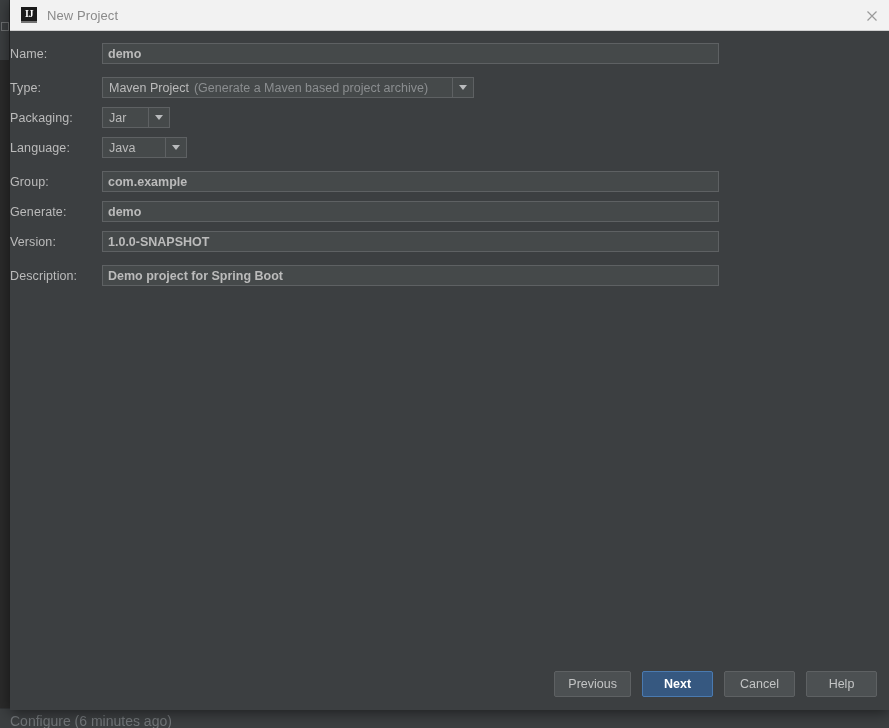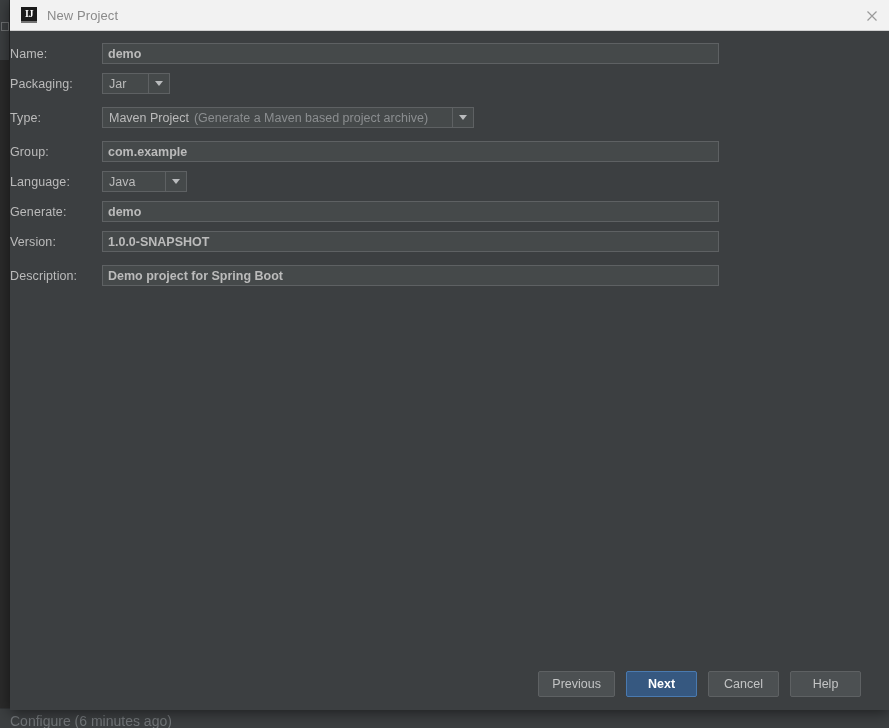--- a/index.html
+++ b/index.html
@@ -243,21 +243,21 @@
     border-top: 5px solid #b9bbbd;
   }
   .combo.type-combo { width: 372px; }
   .combo.packaging-combo { width: 68px; }
   .combo.javaver-combo { width: 58px; }
   .combo.language-combo { width: 85px; }
 
   
   .dialog-footer {
     position: absolute;
-    right: 28px;
+    right: 12px;
     bottom: 13px;
     display: flex;
     gap: 11px;
   }
   .dlg-button {
     min-width: 71px;
     height: 26px;
     padding: 0 13px;
     background: #4c5052;
     border: 1px solid #5e6163;
@@ -311,57 +311,57 @@
         </svg>
       </div>
     </div>
 
     <div class="dialog-body">
       <div class="form-area" id="form-area">
           <div class="form-row" style="margin-top: 12px;">
             <div class="field-label">Name:</div>
             <div class="text-field wide">demo</div>
           </div>
-          <div class="form-row row-gap-sm">
-            <div class="field-label">Packaging:</div>
-            <div class="combo packaging-combo">
-              <div class="combo-value">
-                <span>Jar</span>
-              </div>
-              <div class="combo-arrow">
-                <div class="arrow-glyph"></div>
-              </div>
-            </div>
-          </div>
           <div class="form-row row-gap-lg">
             <div class="field-label">Type:</div>
             <div class="combo type-combo">
               <div class="combo-value">
                 <span>Maven Project</span>
                 <span class="muted" style="margin-left: 5px;">(Generate a Maven based project archive)</span>
               </div>
               <div class="combo-arrow">
                 <div class="arrow-glyph"></div>
               </div>
             </div>
           </div>
-          <div class="form-row row-gap-lg">
-            <div class="field-label">Group:</div>
-            <div class="text-field wide">com.example</div>
+          <div class="form-row row-gap-sm">
+            <div class="field-label">Packaging:</div>
+            <div class="combo packaging-combo">
+              <div class="combo-value">
+                <span>Jar</span>
+              </div>
+              <div class="combo-arrow">
+                <div class="arrow-glyph"></div>
+              </div>
+            </div>
           </div>
           <div class="form-row row-gap-sm">
             <div class="field-label">Language:</div>
             <div class="combo language-combo">
               <div class="combo-value">
                 <span>Java</span>
               </div>
               <div class="combo-arrow">
                 <div class="arrow-glyph"></div>
               </div>
             </div>
+          </div>
+          <div class="form-row row-gap-lg">
+            <div class="field-label">Group:</div>
+            <div class="text-field wide">com.example</div>
           </div>
           <div class="form-row row-gap-sm">
             <div class="field-label">Generate:</div>
             <div class="text-field wide">demo</div>
           </div>
           <div class="form-row row-gap-sm">
             <div class="field-label">Version:</div>
             <div class="text-field wide">1.0.0-SNAPSHOT</div>
           </div>
           <div class="form-row row-gap-lg">

